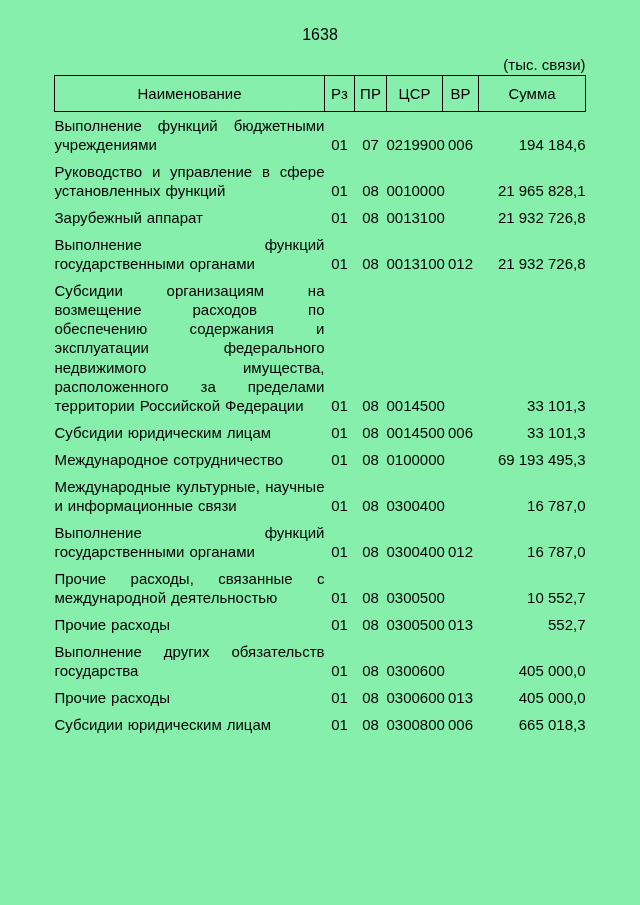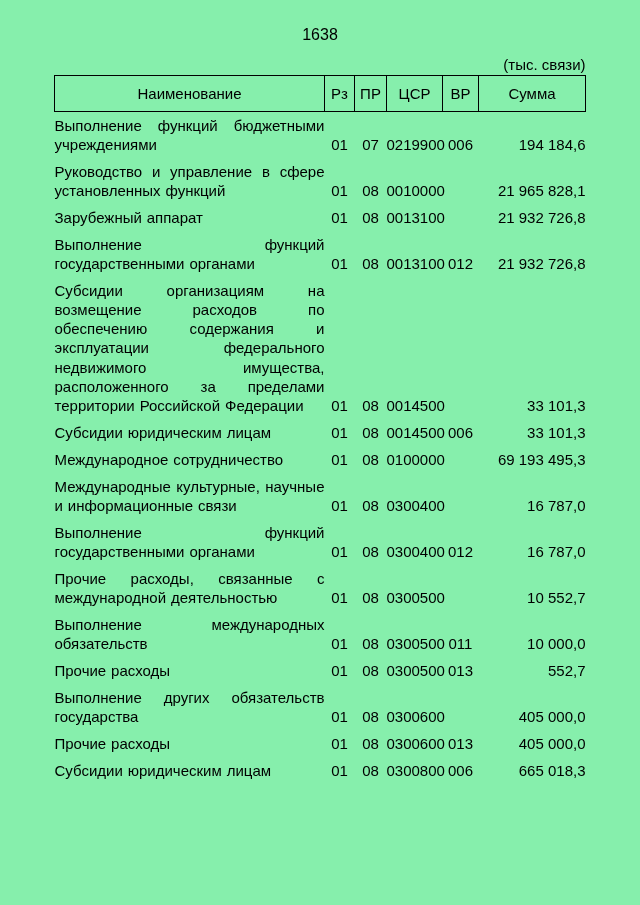--- a/index.html
+++ b/index.html
@@ -165,28 +165,20 @@
         </tr>
         <tr>
           <td class="c-name">Прочие расходы, связанные с международной деятельностью</td>
           <td class="c-code">01</td>
           <td class="c-code">08</td>
           <td class="c-code">0300500</td>
           <td class="c-code"></td>
           <td class="c-sum">10 552,7</td>
         </tr>
         <tr>
-          <td class="c-name">Выполнение международных обязательств</td>
-          <td class="c-code">01</td>
-          <td class="c-code">08</td>
-          <td class="c-code">0300500</td>
-          <td class="c-code">011</td>
-          <td class="c-sum">10 000,0</td>
-        </tr>
-        <tr>
           <td class="c-name">Прочие расходы</td>
           <td class="c-code">01</td>
           <td class="c-code">08</td>
           <td class="c-code">0300500</td>
           <td class="c-code">013</td>
           <td class="c-sum">552,7</td>
         </tr>
         <tr>
           <td class="c-name">Выполнение других обязательств государства</td>
           <td class="c-code">01</td>

